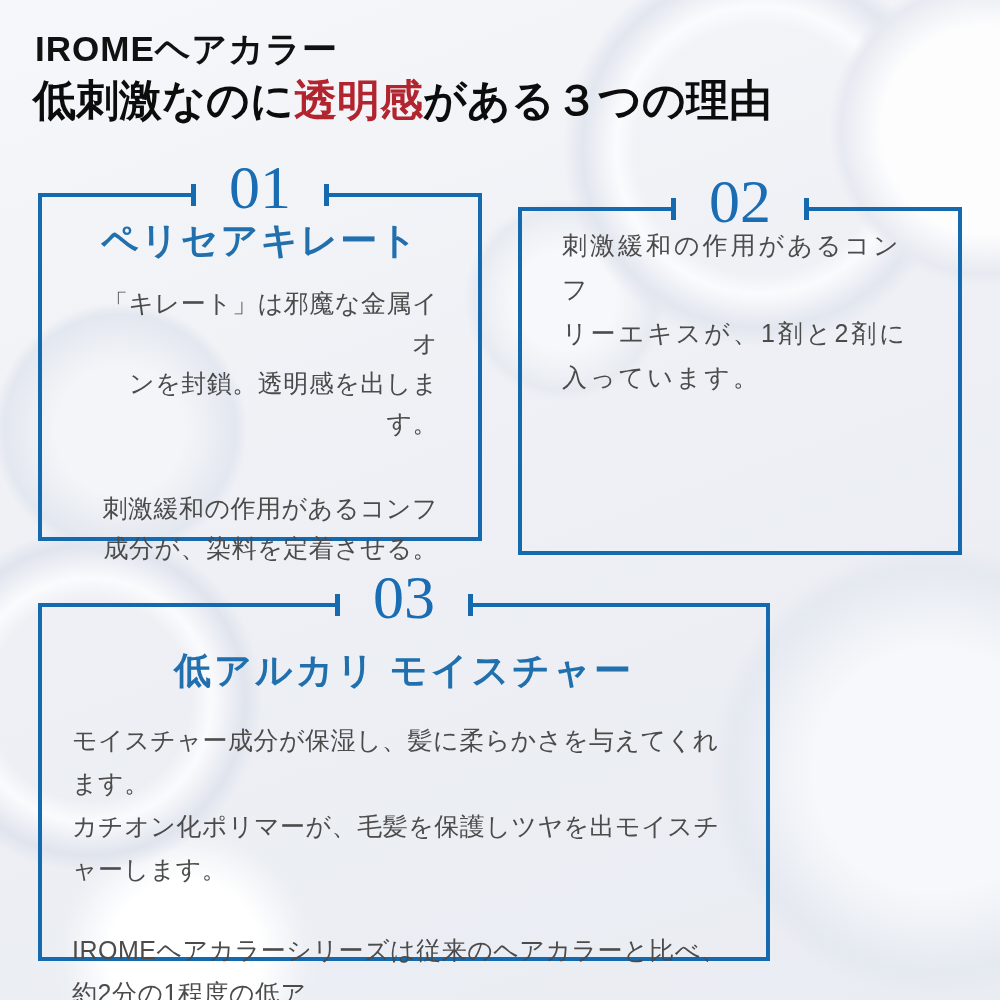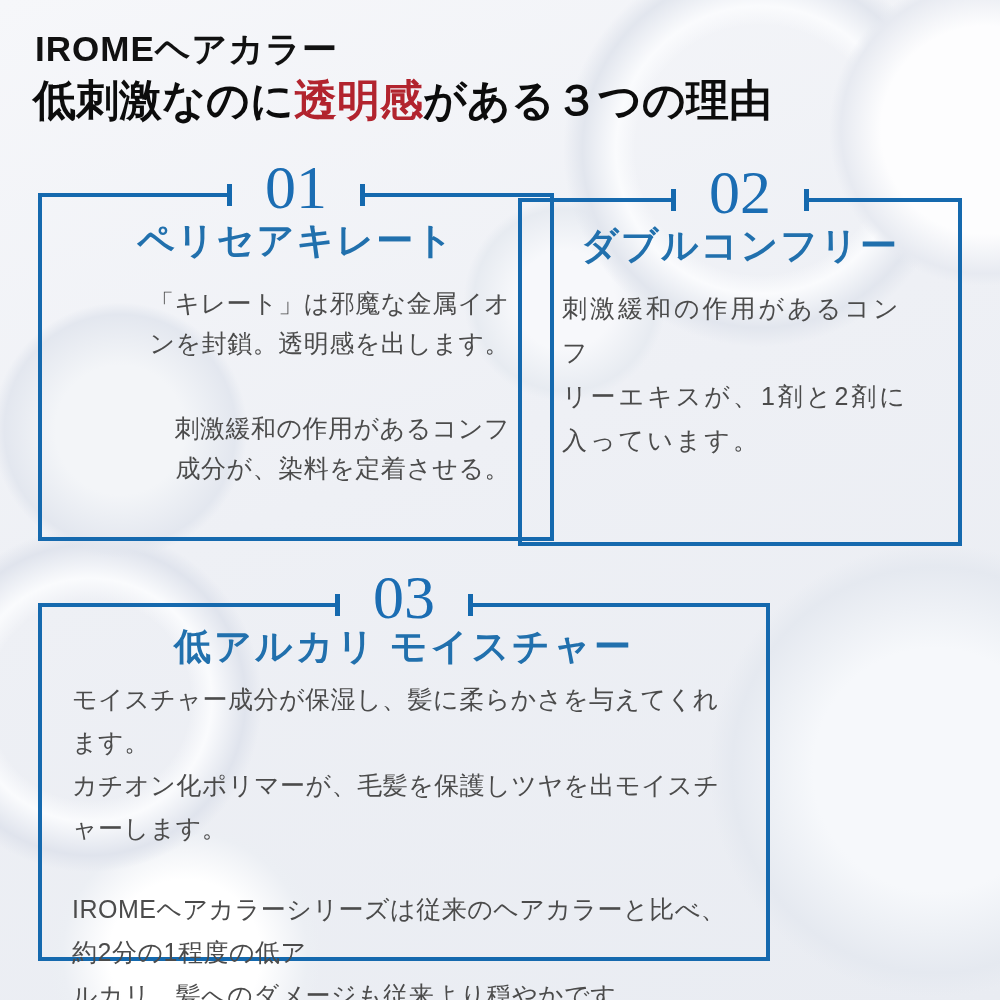--- a/index.html
+++ b/index.html
@@ -31,22 +31,22 @@
     font-size:43px; font-weight:700; color:#0c0c0c;
     line-height:1.18; letter-spacing:0; white-space:nowrap;
   }
   .title .hl { color:#b2242e; }
 
   .box {
     position:absolute;
     border:4px solid #1569ae; border-top:none;
     box-sizing:border-box;
   }
-  #box1 { left:38px;  top:193px; width:516px; height:348px; }
-  #box2 { left:518px; top:198px; width:444px; height:348px; }
+  #box1 { left:38px;  top:193px; width:444px; height:348px; }
+  #box2 { left:518px; top:207px; width:444px; height:348px; }
   #box3 { left:38px;  top:603px; width:732px; height:358px; }
 
   .rule { position:absolute; top:0; height:4px; background:#1569ae; }
   .rule.left  { left:-4px;  right:calc(50% + 64px); }
   .rule.right { right:-4px; left:calc(50% + 64px); }
   .rule::after {
     content:""; position:absolute; top:-9px;
     width:5px; height:22px; background:#1569ae;
   }
   .rule.left::after  { right:0; }
@@ -59,32 +59,32 @@
     font-size:62px; line-height:1; font-weight:400;
     color:#1b6db3;
   }
   .heading {
     font-family:"Liberation Serif", serif;
     font-weight:700; color:#2170ad;
     text-align:center; font-size:37px; line-height:48px;
     letter-spacing:2px; margin:0;
   }
   #box1 .heading, #box2 .heading { margin-top:24px; }
-  #box3 .heading { margin-top:20px; letter-spacing:3px; }
+  #box3 .heading { margin-top:44px; letter-spacing:3px; }
 
   .body-p {
     white-space:pre-line; color:#4b4b4b; font-weight:500;
     margin:0; font-size:25px;
   }
   #box1 .bodywrap, #box2 .bodywrap { padding:0 40px; }
   #box3 .bodywrap { padding:0 30px; }
   #box1 .body-p { line-height:40px; letter-spacing:0.5px; margin-top:18px;text-align:right; }
   #box1 .body-p + .body-p { margin-top:45px; }
   #box2 .body-p { line-height:44px; letter-spacing:3px; margin-top:16px; }
-  #box3 .body-p { line-height:43px; letter-spacing:0.5px; margin-top:7px; }
+  #box3 .body-p { line-height:43px; letter-spacing:0.5px; margin-top:24px; }
   #box3 .body-p + .body-p { margin-top:38px; }
 </style>
 </head>
 <body>
 
 <div class="canvas">
 
   <div class="brand">IROMEヘアカラー</div>
 
   <div class="title"><span>低刺激なのに</span><span class="hl">透明感</span><span>がある３つの理由</span></div>
@@ -99,21 +99,20 @@
 ンを封鎖。透明感を出します。</p>
       <p class="body-p">刺激緩和の作用があるコンフ
 成分が、染料を定着させる。</p>
     </div>
   </div>
 
   <div class="box" id="box2">
     <div class="rule left"></div>
     <div class="rule right"></div>
     <div class="num">02</div>
-    <h2 class="heading">ダブルコンフリー</h2>
     <div class="bodywrap">
       <p class="body-p">刺激緩和の作用があるコンフ
 リーエキスが、1剤と2剤に
 入っています。</p>
     </div>
   </div>
 
   <div class="box" id="box3">
     <div class="rule left"></div>
     <div class="rule right"></div>

